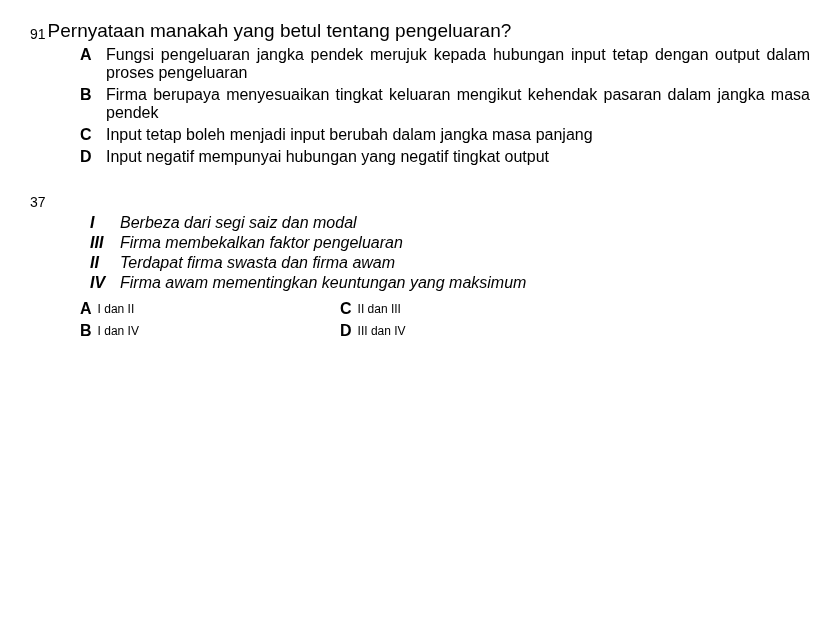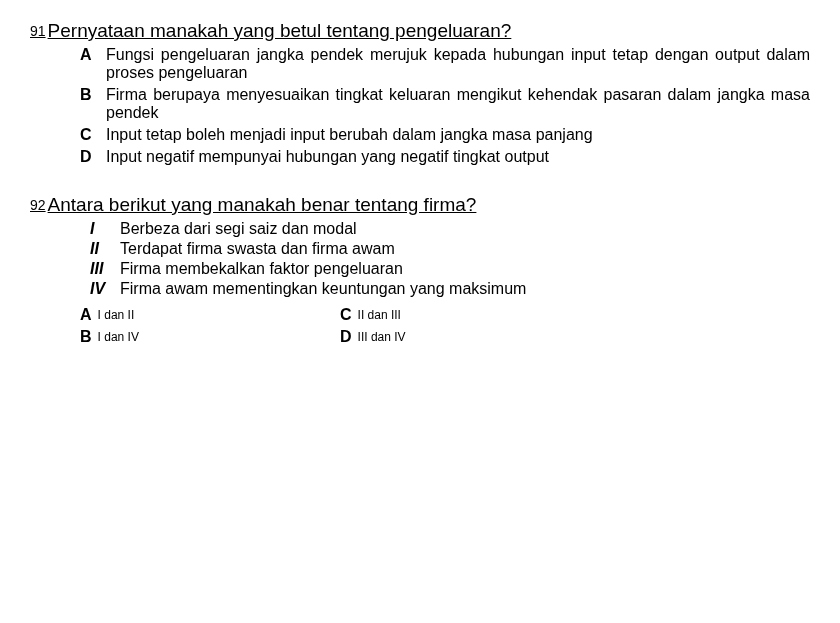--- a/index.html
+++ b/index.html
@@ -56,20 +56,21 @@
       margin-bottom: 2px;
     }
     .roman-label {
       font-weight: bold;
       min-width: 30px;
       flex-shrink: 0;
       font-style: italic;
     }
     .roman-text {
       flex: 1;
+      font-style: italic;
     }
     .answer-grid {
       display: grid;
       grid-template-columns: 1fr 1fr;
       margin-top: 8px;
       margin-left: 50px;
       row-gap: 4px;
       column-gap: 20px;
       max-width: 500px;
     }
@@ -79,23 +80,22 @@
     }
     .answer-label {
       font-weight: bold;
       margin-right: 6px;
     }
     .answer-text {
       font-size: 12px;
     }
     .question-header {
       display: flex;
-      align-items: center;
+      align-items: flex-end;
       flex-wrap: wrap;
-      text-decoration: underline;
     }
   </style>
 </head>
 <body>
 
 <div class="question-block">
   <div class="question-header">
     <sup class="question-number">91</sup>
     <span class="question-text">Pernyataan manakah yang betul tentang pengeluaran?</span>
   </div>
@@ -114,35 +114,34 @@
     </div>
     <div class="option-item">
       <span class="option-label">D</span>
       <span class="option-text">Input negatif mempunyai hubungan yang negatif tingkat output</span>
     </div>
   </div>
 </div>
 
 <div class="question-block">
   <div class="question-header">
-    <sup class="question-number">92</sup>
-    <span class="question-text">Antara berikut yang manakah benar tentang firma?</span>
+    <sup class="question-number">37</sup>
   </div>
   <div class="roman-options-list">
     <div class="roman-item">
       <span class="roman-label">I</span>
       <span class="roman-text">Berbeza dari segi saiz dan modal</span>
     </div>
     <div class="roman-item">
+      <span class="roman-label">III</span>
+      <span class="roman-text">Firma membekalkan faktor pengeluaran</span>
+    </div>
+    <div class="roman-item">
       <span class="roman-label">II</span>
       <span class="roman-text">Terdapat firma swasta dan firma awam</span>
-    </div>
-    <div class="roman-item">
-      <span class="roman-label">III</span>
-      <span class="roman-text">Firma membekalkan faktor pengeluaran</span>
     </div>
     <div class="roman-item">
       <span class="roman-label">IV</span>
       <span class="roman-text">Firma awam mementingkan keuntungan yang maksimum</span>
     </div>
   </div>
   <div class="answer-grid">
     <div class="answer-item">
       <span class="answer-label">A</span>
       <span class="answer-text">I dan II</span>

